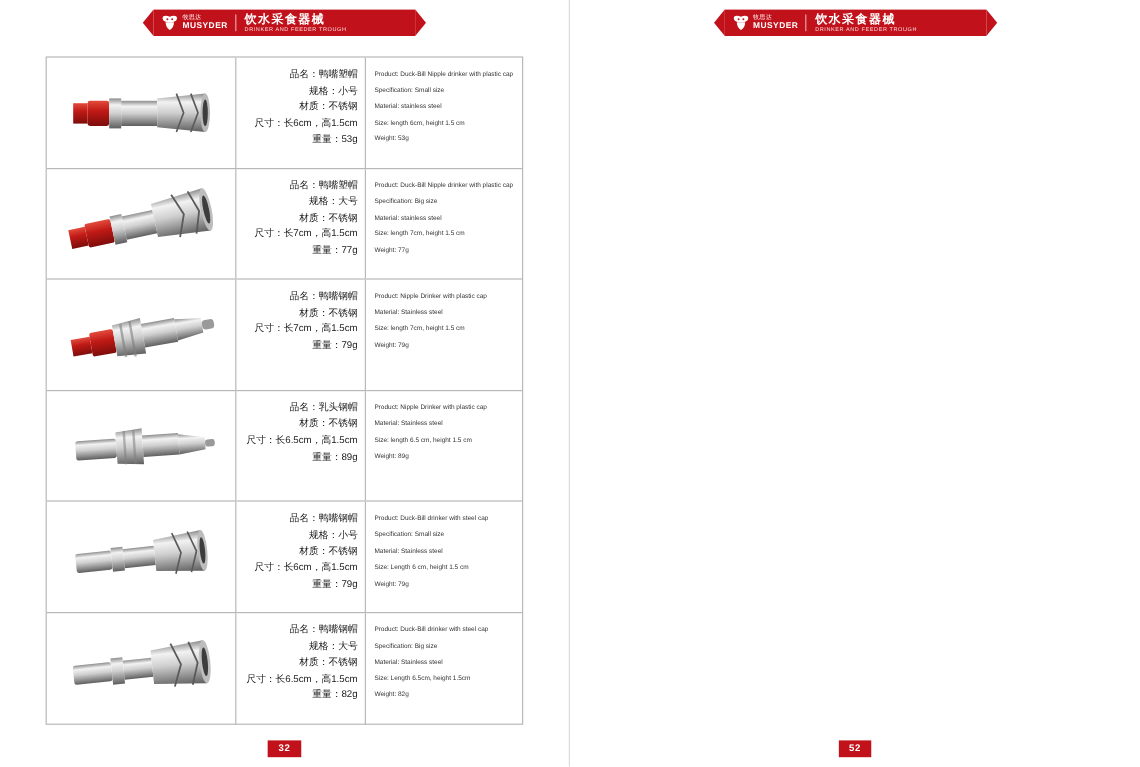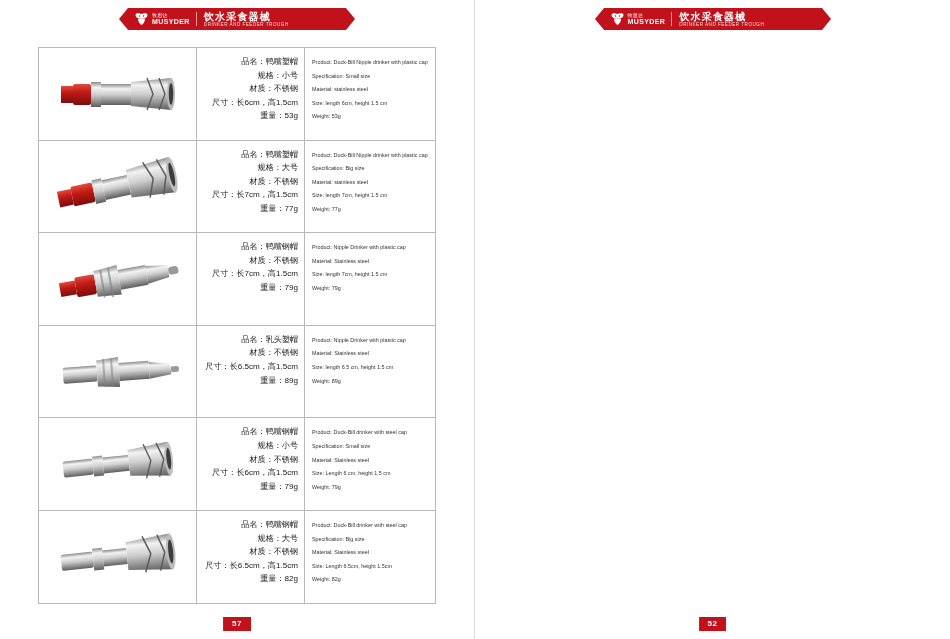--- a/index.html
+++ b/index.html
@@ -324,21 +324,21 @@
             <rect x="20" y="18" width="34" height="16" rx="2" fill="url(#stl1)"></rect>
             <polygon points="54,13 76,11 76,41 54,39" fill="url(#stl1)"></polygon>
             <rect x="76" y="17" width="30" height="18" fill="url(#stl1)"></rect>
             <polygon points="106,18 128,22 128,32 106,35" fill="url(#stl1)"></polygon>
             <rect x="128" y="24" width="8" height="6" rx="2" fill="#9a9a9a"></rect>
             <rect x="60" y="12" width="2" height="28" fill="#808080" opacity=".55"></rect>
             <rect x="68" y="12" width="2" height="28" fill="#808080" opacity=".55"></rect>
           </svg>
         </div>
         <div class="cell-cn">
-          <div class="spec-cn">品名：乳头塑帽</div>
+          <div class="spec-cn">品名：乳头钢帽</div>
           <div class="spec-cn">材质：不锈钢</div>
           <div class="spec-cn">尺寸：长6.5cm，高1.5cm</div>
           <div class="spec-cn">重量：89g</div>
         </div>
         <div class="cell-en">
           <div class="spec-en">Product: Nipple Drinker with plastic cap</div>
           <div class="spec-en">Material: Stainless steel</div>
           <div class="spec-en">Size: length 6.5 cm, height 1.5 cm</div>
           <div class="spec-en">Weight: 89g</div>
         </div>
@@ -397,21 +397,21 @@
           <div class="spec-en">Product: Duck-Bill drinker with steel cap</div>
           <div class="spec-en">Specification: Big size</div>
           <div class="spec-en">Material: Stainless steel</div>
           <div class="spec-en">Size: Length 6.5cm, height 1.5cm</div>
           <div class="spec-en">Weight: 82g</div>
         </div>
       </div>
 
     </div>
 
-    <div class="page-num">57</div>
+    <div class="page-num">32</div>
   </div>
 
   <div class="page right">
 
     <div class="banner">
       <div class="logo-box">
         <span class="logo-mark">
           <svg width="15" height="14" viewBox="0 0 30 28">
             <path d="M3 6 C3 2,9 1,15 4 C21 1,27 2,27 6 C27 11,22 13,15 13 C8 13,3 11,3 6 Z" fill="#ffffff"></path>
             <path d="M8 13 C8 19,11 24,15 26 C19 24,22 19,22 13 Z" fill="#ffffff"></path>

